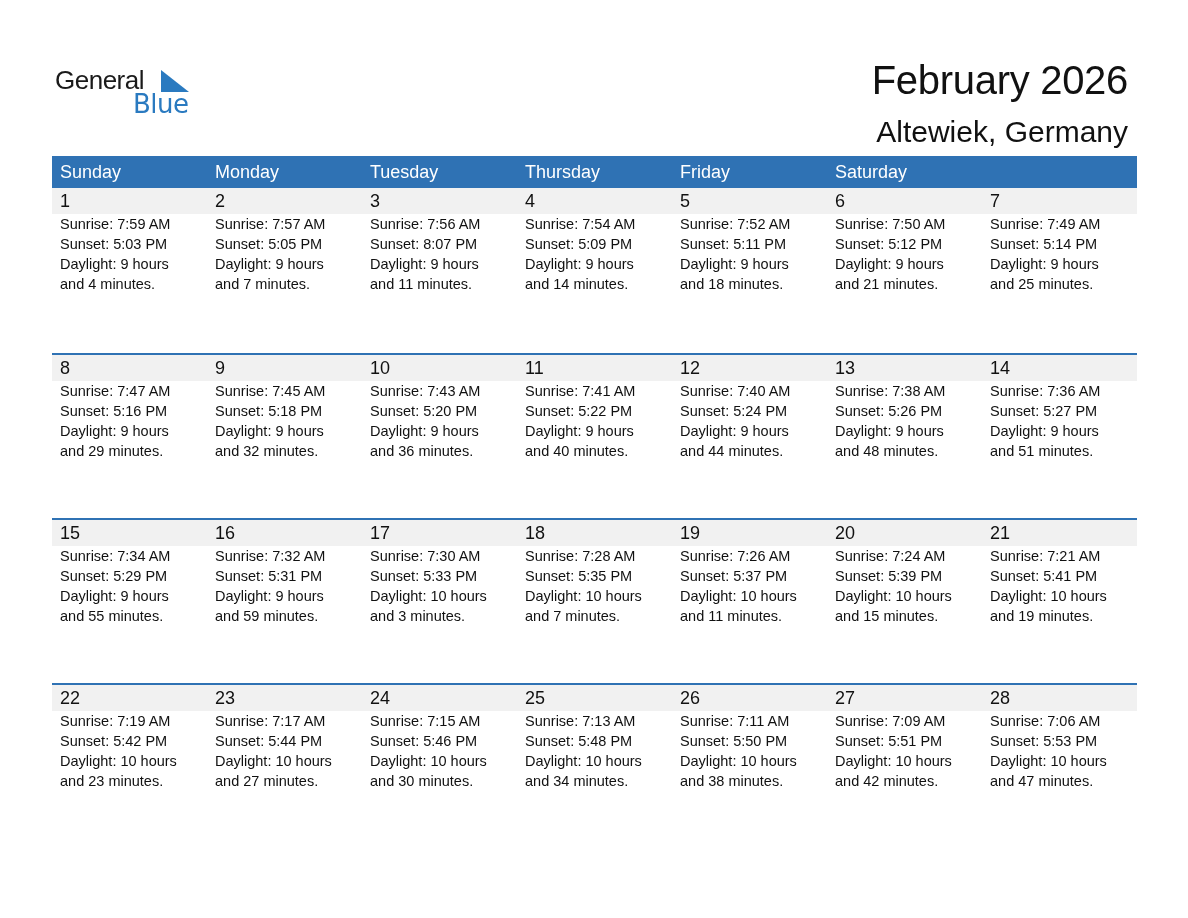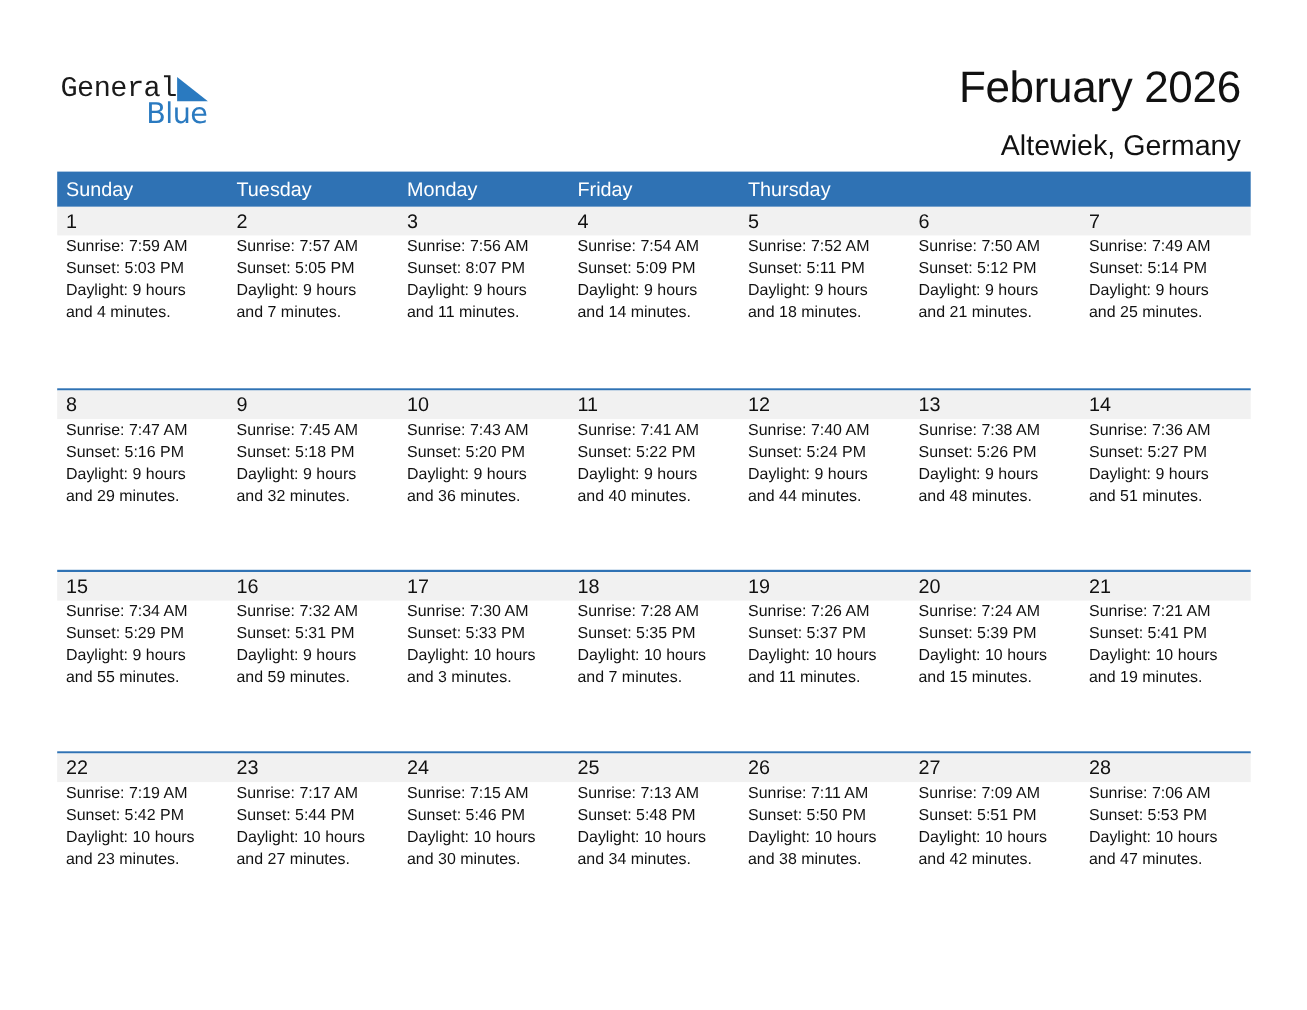--- a/index.html
+++ b/index.html
@@ -1,25 +1,25 @@
 <!DOCTYPE html>
 <html><head>
 <meta charset="utf-8">
 <style>
   * { box-sizing: border-box; margin: 0; padding: 0; }
   html, body { width: 1188px; height: 918px; background: #ffffff; overflow: hidden; }
   body { position: relative; font-family: "Liberation Sans", sans-serif; color: #1a1a1a; }
 
   .logo { position: absolute; left: 55px; top: 64px; width: 140px; height: 56px; }
-  .logo .general { position: absolute; left: 0; top: 0; font-family: Liberation Mono, monospace; font-size: 26px; color: #1a1a1a; letter-spacing: -0.5px; line-height: 32px; }
+  .logo .general { position: absolute; left: 0; top: 0; font-family: Liberation Sans, sans-serif; font-size: 26px; color: #1a1a1a; letter-spacing: -0.5px; line-height: 32px; }
   .logo .blue { position: absolute; left: 78px; top: 24px; font-family: "DejaVu Sans", sans-serif; font-size: 26px; color: #2a7ac0; letter-spacing: -0.5px; line-height: 32px; }
   .logo .tri { position: absolute; left: 106px; top: 6px; width: 0; height: 0; border-left: 28px solid transparent; border-bottom: 22px solid #2a7ac0; transform: scaleX(-1); }
 
   .title { position: absolute; right: 60px; top: 56px; font-size: 40px; line-height: 48px; color: #111; text-align: right; letter-spacing: -0.3px; }
-  .subtitle { position: absolute; right: 60px; top: 116px; font-size: 26px; line-height: 32px; color: #111; text-align: right; }
+  .subtitle { position: absolute; right: 60px; top: 116px; font-size: 30px; line-height: 32px; color: #111; text-align: right; }
 
   .calendar { position: absolute; left: 52px; top: 156px; width: 1085px; }
   .header-row { display: grid; grid-template-columns: repeat(7, 155px); height: 32px; background: #2f72b4; }
   .header-cell { color: #ffffff; font-size: 18px; line-height: 32px; padding-left: 8px; }
 
   .week { position: relative; height: 165px; }
   .week + .week { border-top: 2px solid #2f72b4; }
   .week .date-strip { position: absolute; left: 0; top: 0; width: 100%; height: 26px; background: #f1f1f1; }
   .week-grid { position: relative; display: grid; grid-template-columns: repeat(7, 155px); }
   .day { padding-left: 8px; }
@@ -34,24 +34,25 @@
   <span class="tri"></span>
   <span class="blue">Blue</span>
 </div>
 
 <div class="title">February 2026</div>
 <div class="subtitle">Altewiek, Germany</div>
 
 <div class="calendar">
   <div class="header-row">
     <div class="header-cell">Sunday</div>
+    <div class="header-cell">Monday</div>
     <div class="header-cell">Tuesday</div>
-    <div class="header-cell">Monday</div>
+    <div class="header-cell">Thursday</div>
     <div class="header-cell">Friday</div>
-    <div class="header-cell">Thursday</div>
+    <div class="header-cell">Saturday</div>
   </div>
   <div id="weeks">
       <div class="week">
         <div class="date-strip"></div>
         <div class="week-grid">
           <div class="day">
             <div class="day-num">1</div>
             <div class="day-line">Sunrise: 7:59 AM</div>
             <div class="day-line">Sunset: 5:03 PM</div>
             <div class="day-line">Daylight: 9 hours</div>

